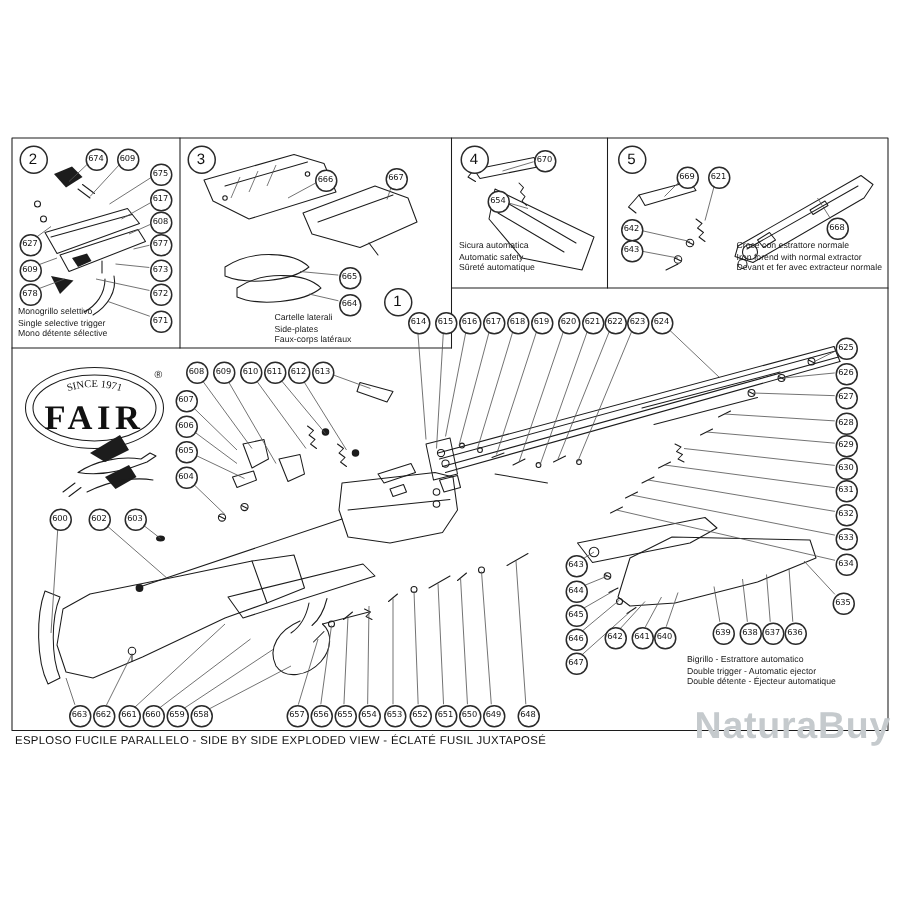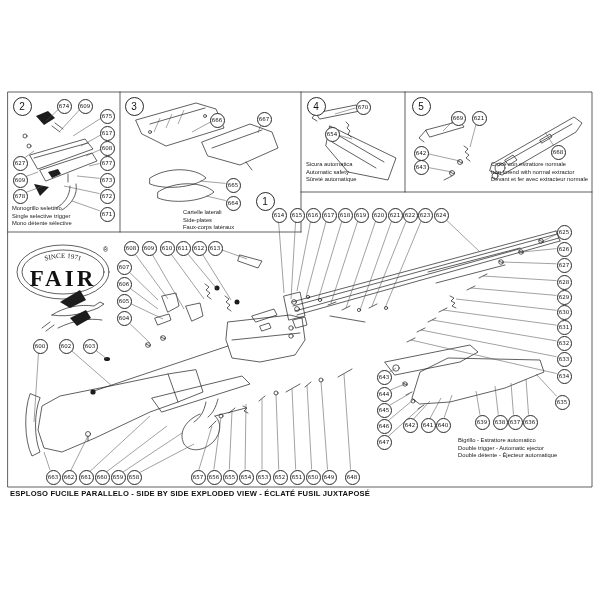--- a/index.html
+++ b/index.html
@@ -9,21 +9,21 @@
   .ln{stroke:#1c1c1c;fill:none;stroke-width:0.7;stroke-linejoin:round;stroke-linecap:round;}
   .thin{stroke:#3a3a3a;stroke-width:0.45;}
   .fillb{fill:#1c1c1c;stroke:none;}
   .callout{position:absolute;width:13px;height:13px;border:1px solid #2a2a2a;border-radius:50%;
            background:#fff;display:flex;align-items:center;justify-content:center;
            font-size:5.5px;color:#111;z-index:3;font-family:"DejaVu Sans",sans-serif;}
   .panel-num{position:absolute;width:17px;height:17px;border:1px solid #2a2a2a;border-radius:50%;
            background:#fff;display:flex;align-items:center;justify-content:center;
            font-size:10px;color:#111;z-index:3;}
   .caption{position:absolute;font-size:5.8px;line-height:1.32;color:#1a1a1a;z-index:2;white-space:nowrap;}
-  #footer-caption{position:absolute;left:10px;top:489px;font-size:7.6px;font-weight:bold;
+  #footer-caption{position:absolute;left:10px;top:489px;font-size:7.6px;font-weight:normal;
            letter-spacing:0.2px;color:#101010;z-index:4;white-space:nowrap;text-align:center;}
   #watermark{position:absolute;right:6px;top:470px;font-size:25px;color:#c5cacd;
            font-weight:bold;letter-spacing:0.5px;z-index:5;}
 </style>
 </head>
 <body>
 
 <div id="canvas">
 
   <svg id="art" width="600" height="600" viewBox="0 0 600 600">
@@ -429,13 +429,14 @@
       <div class="callout" style="left: 238.5px; top: 469.5px;">654</div>
       <div class="callout" style="left: 255.5px; top: 469.5px;">653</div>
       <div class="callout" style="left: 272.5px; top: 469.5px;">652</div>
       <div class="callout" style="left: 289.5px; top: 469.5px;">651</div>
       <div class="callout" style="left: 305.5px; top: 469.5px;">650</div>
       <div class="callout" style="left: 321.5px; top: 469.5px;">649</div>
       <div class="callout" style="left: 344.5px; top: 469.5px;">648</div>
     </div>
 
   <div id="footer-caption">ESPLOSO FUCILE PARALLELO  -  SIDE BY SIDE EXPLODED VIEW  -  ÉCLATÉ FUSIL JUXTAPOSÉ</div>
+  <div id="watermark">NaturaBuy</div>
 </div>
 
 </body></html>

